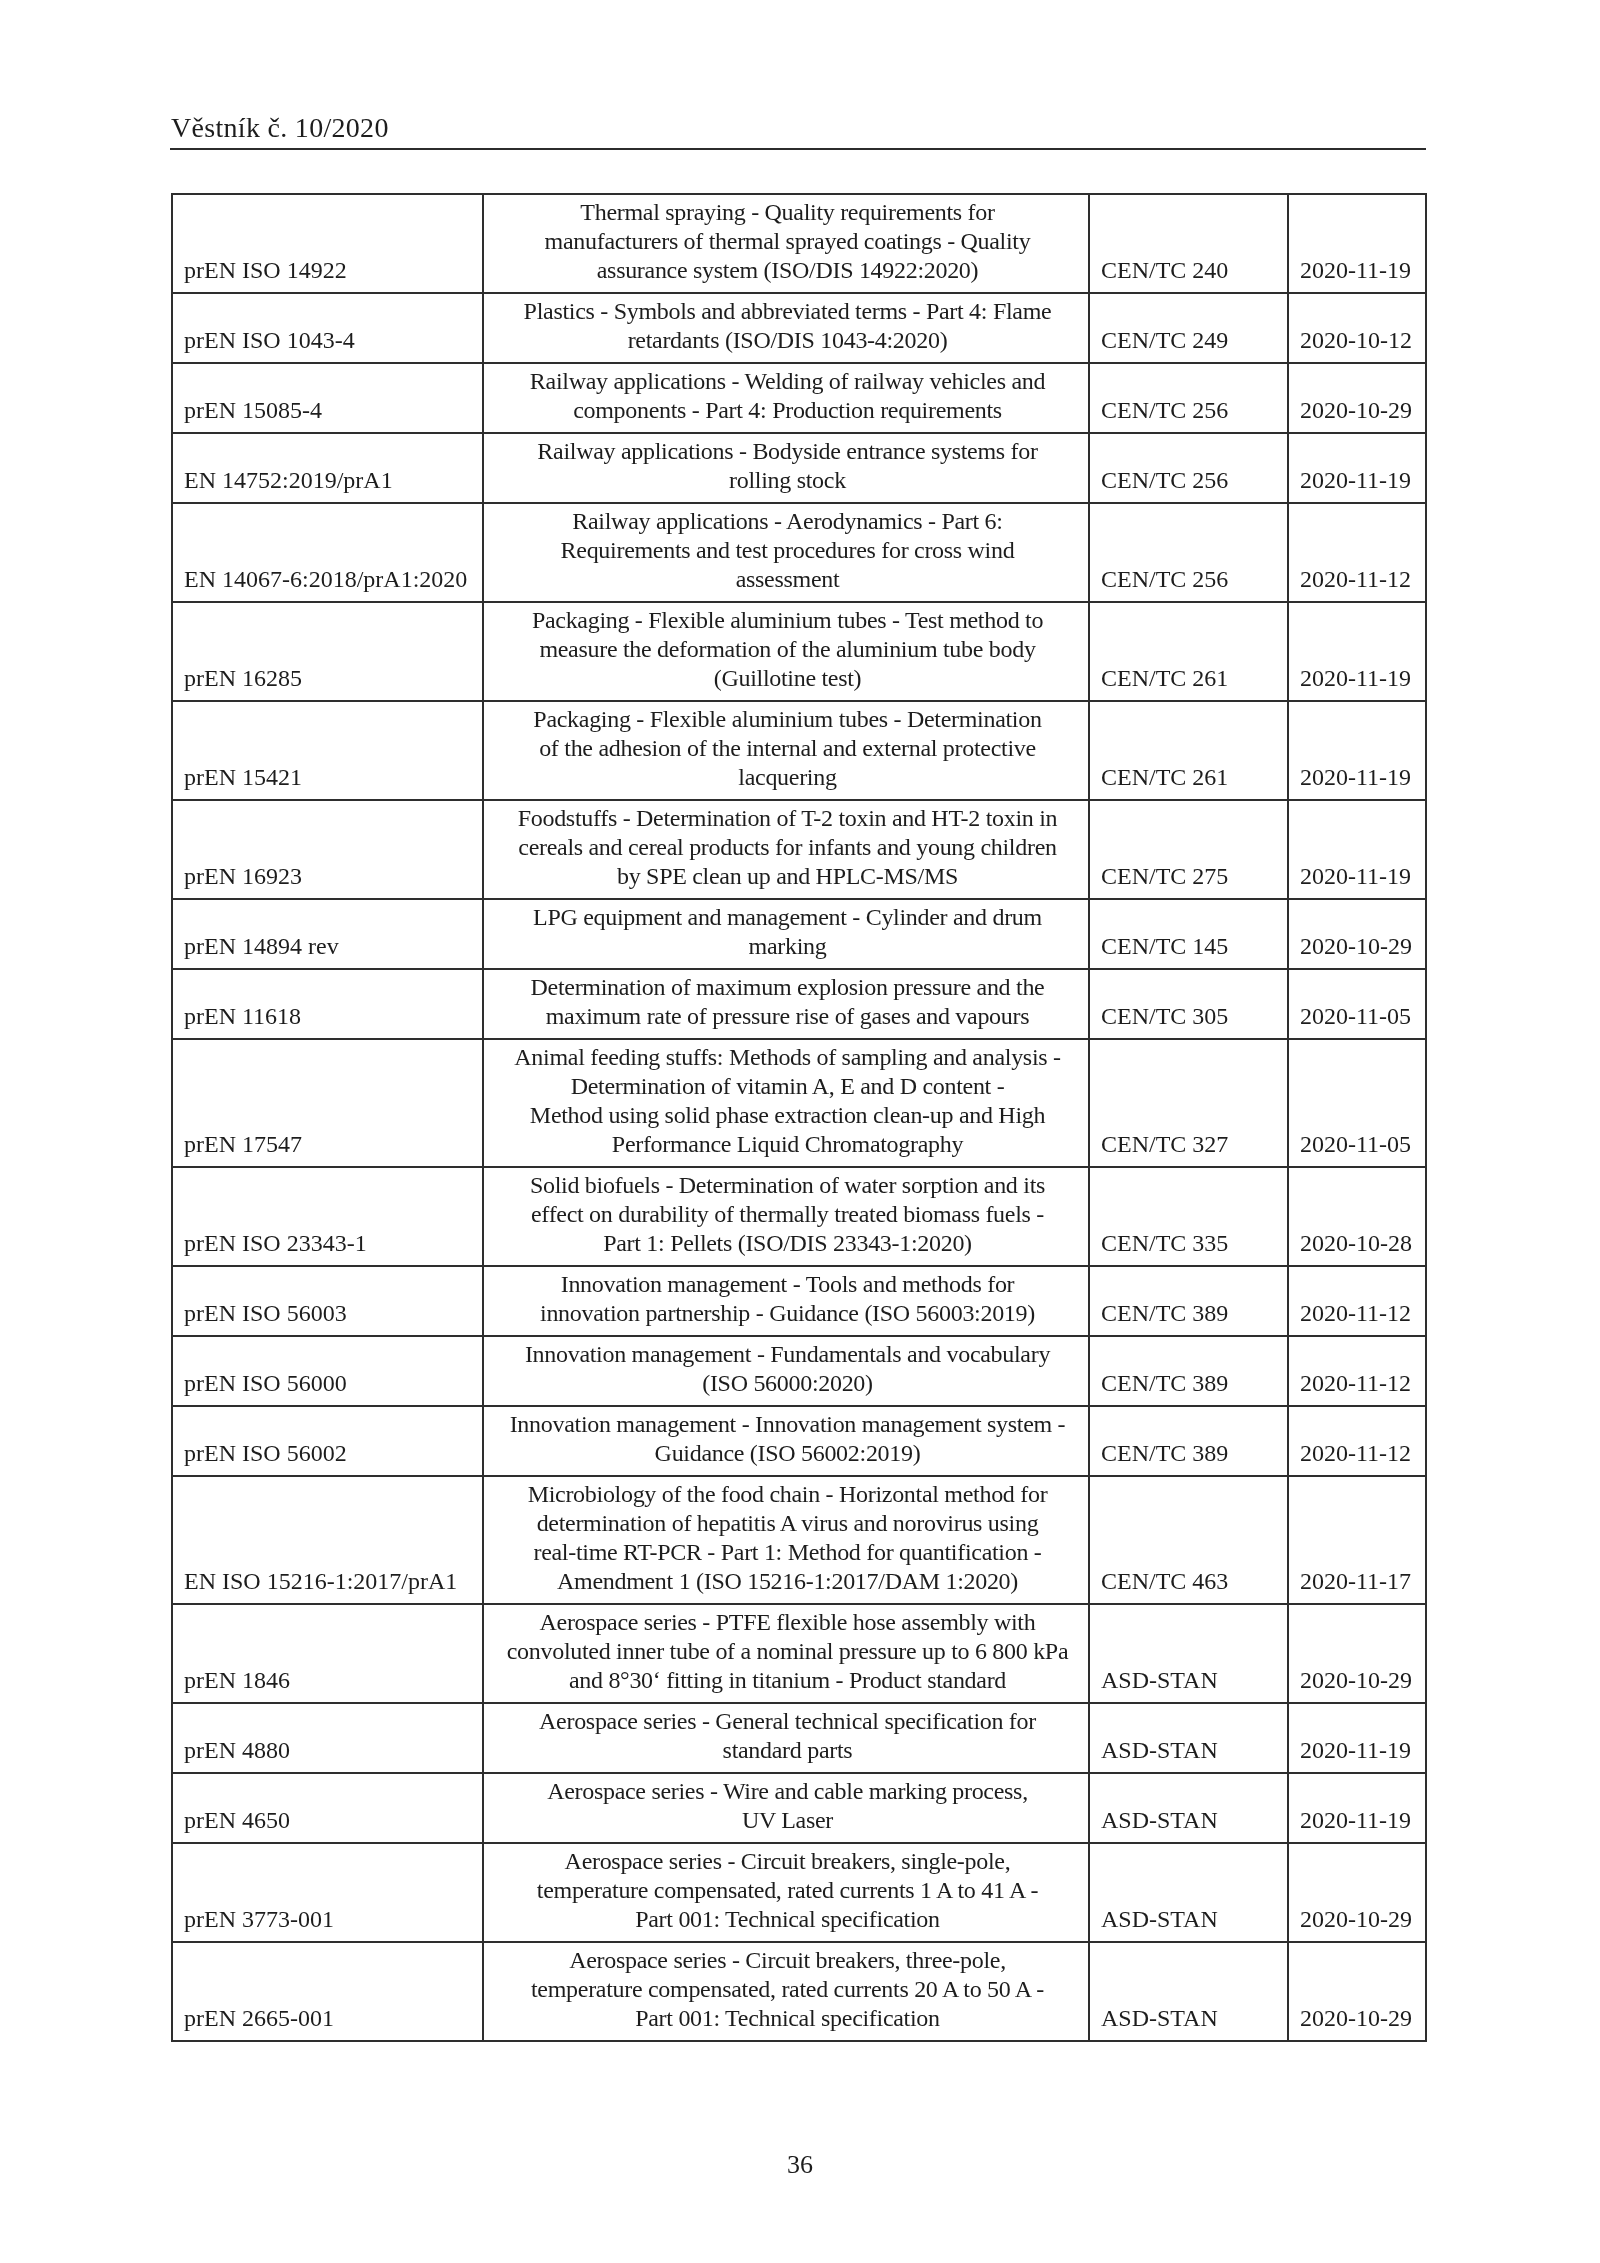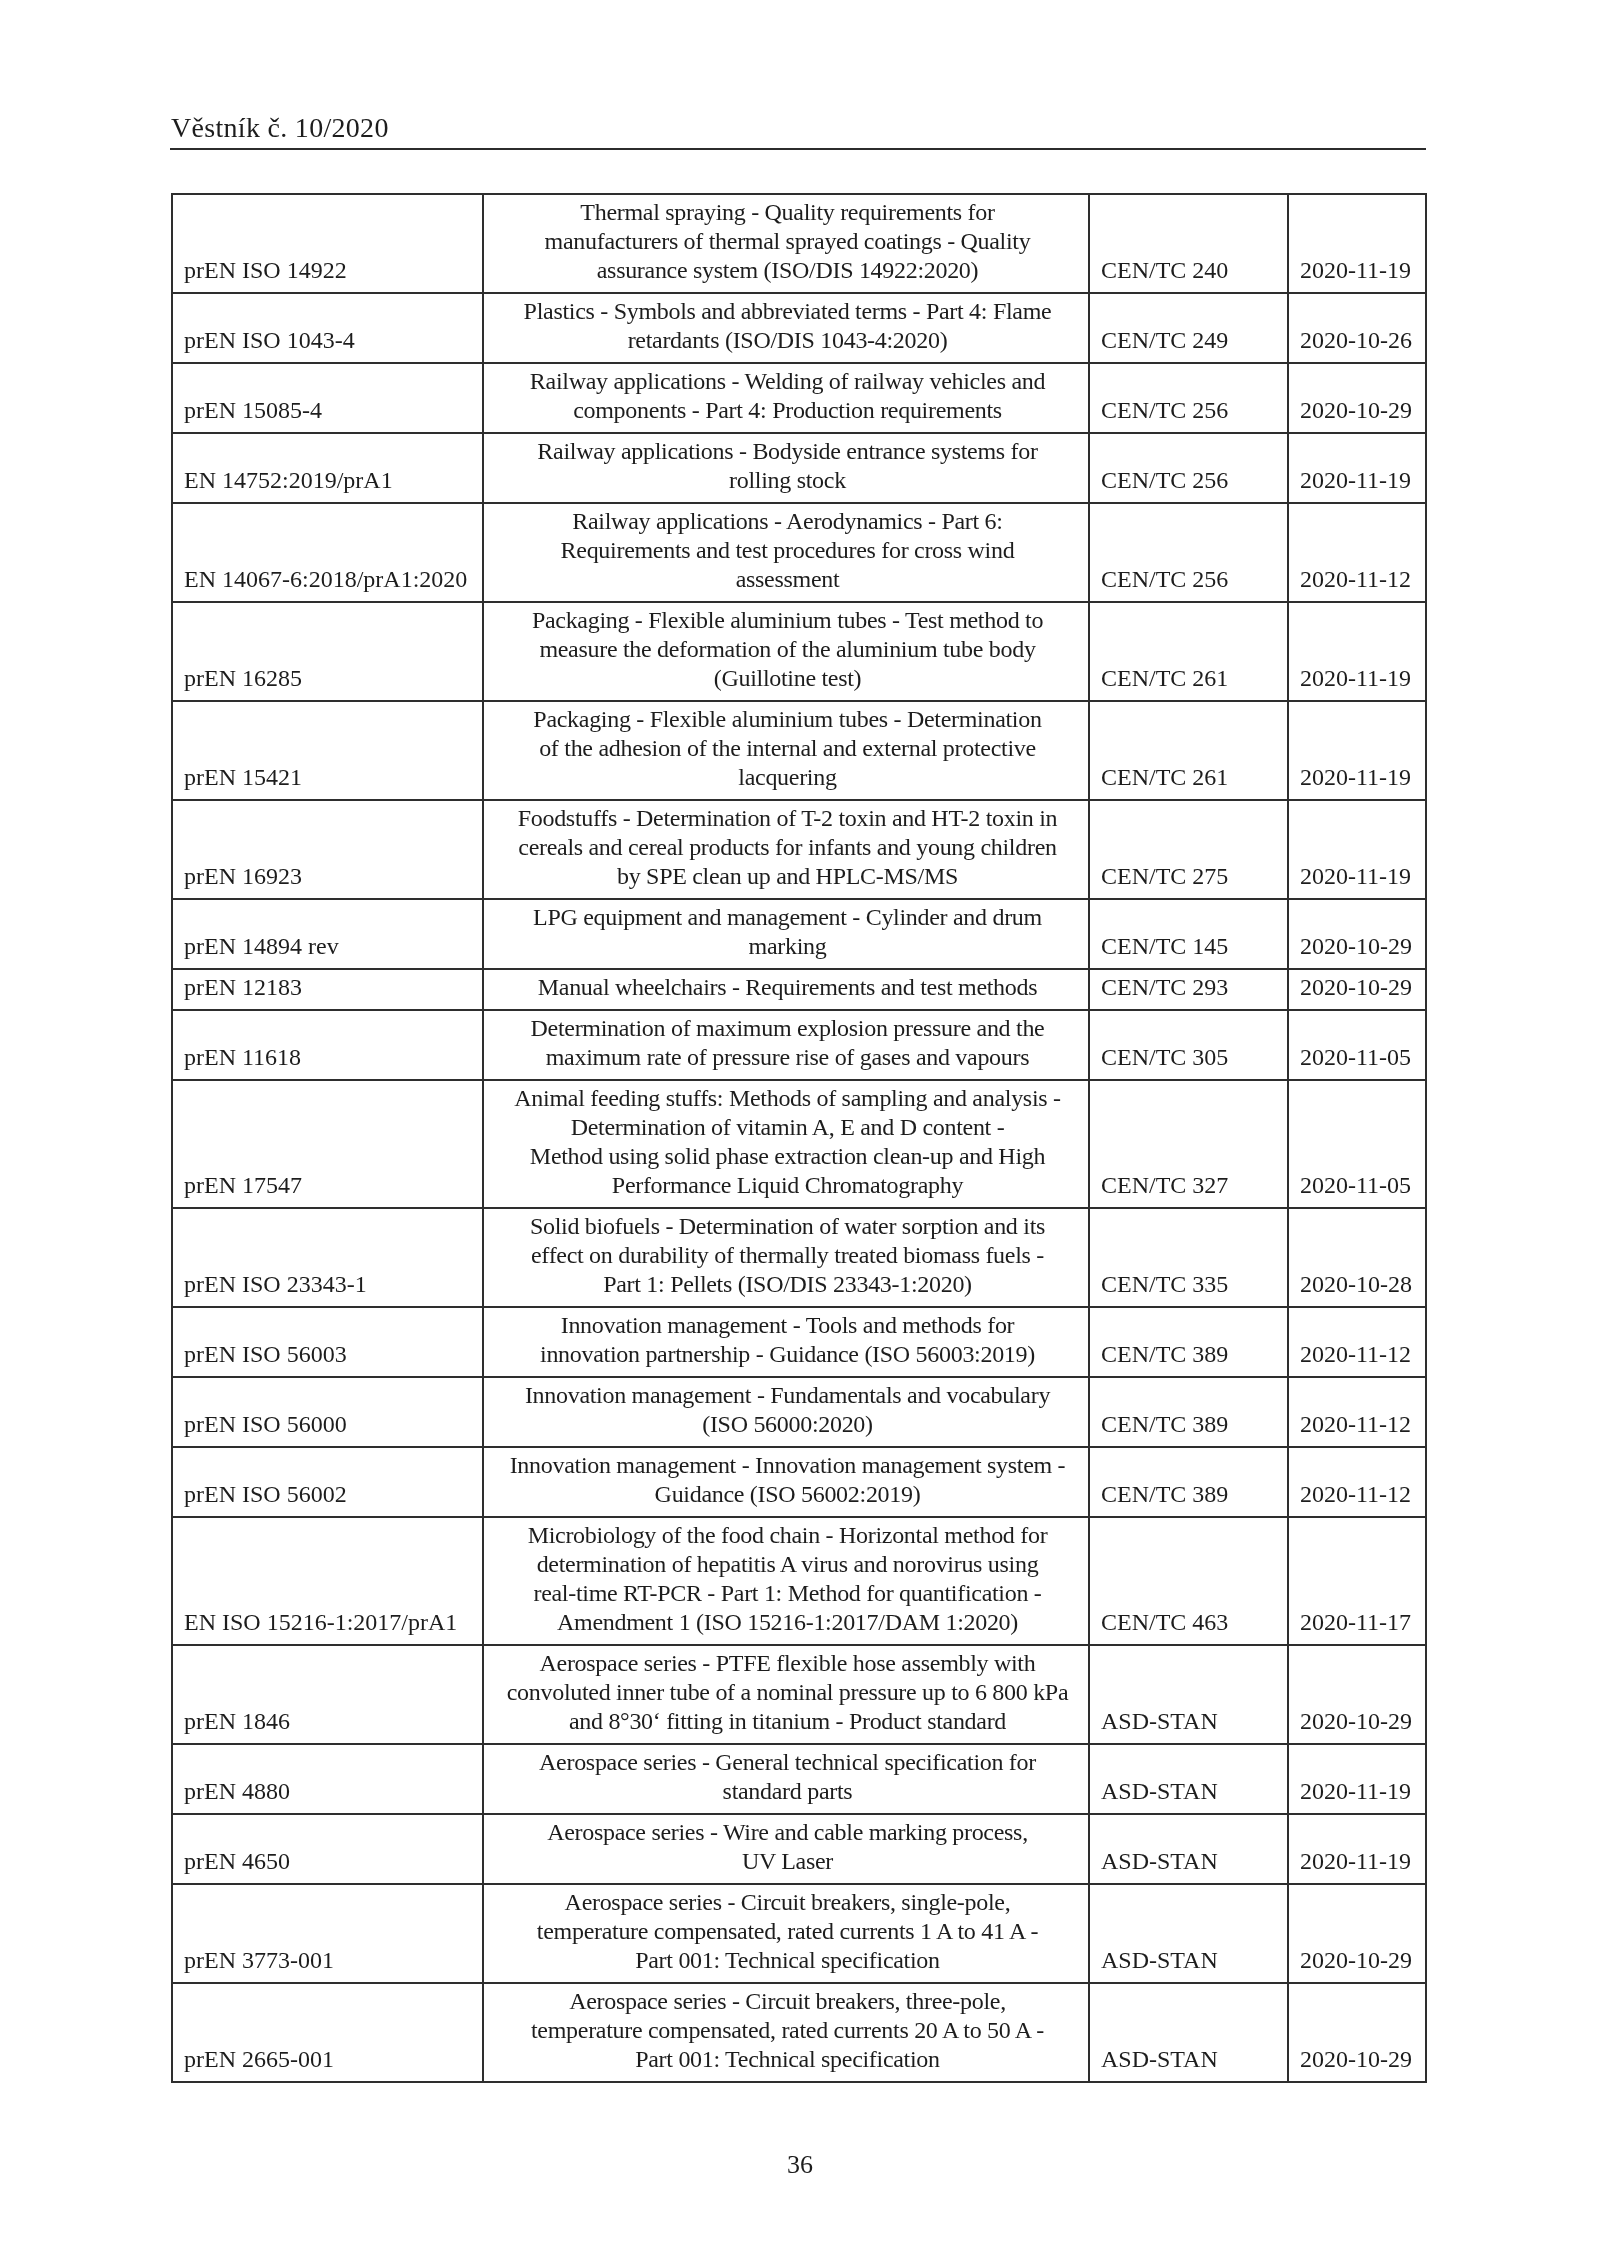--- a/index.html
+++ b/index.html
@@ -89,21 +89,21 @@
 assurance system (ISO/DIS 14922:2020)</td>
     <td class="cell-tc">CEN/TC 240</td>
     <td class="cell-date">2020-11-19</td>
   </tr>
 
   <tr>
     <td class="cell-code">prEN ISO 1043-4</td>
     <td class="cell-desc">Plastics - Symbols and abbreviated terms - Part 4: Flame
 retardants (ISO/DIS 1043-4:2020)</td>
     <td class="cell-tc">CEN/TC 249</td>
-    <td class="cell-date">2020-10-26</td>
+    <td class="cell-date">2020-10-12</td>
   </tr>
 
   <tr>
     <td class="cell-code">prEN 15085-4</td>
     <td class="cell-desc">Railway applications - Welding of railway vehicles and
 components - Part 4: Production requirements</td>
     <td class="cell-tc">CEN/TC 256</td>
     <td class="cell-date">2020-10-29</td>
   </tr>
 
@@ -152,26 +152,20 @@
   </tr>
 
   <tr>
     <td class="cell-code">prEN 14894 rev</td>
     <td class="cell-desc">LPG equipment and management - Cylinder and drum
 marking</td>
     <td class="cell-tc">CEN/TC 145</td>
     <td class="cell-date">2020-10-29</td>
   </tr>
 
-  <tr>
-    <td class="cell-code">prEN 12183</td>
-    <td class="cell-desc">Manual wheelchairs - Requirements and test methods</td>
-    <td class="cell-tc">CEN/TC 293</td>
-    <td class="cell-date">2020-10-29</td>
-  </tr>
 
   <tr>
     <td class="cell-code">prEN 11618</td>
     <td class="cell-desc">Determination of maximum explosion pressure and the
 maximum rate of pressure rise of gases and vapours</td>
     <td class="cell-tc">CEN/TC 305</td>
     <td class="cell-date">2020-11-05</td>
   </tr>
 
   <tr>

